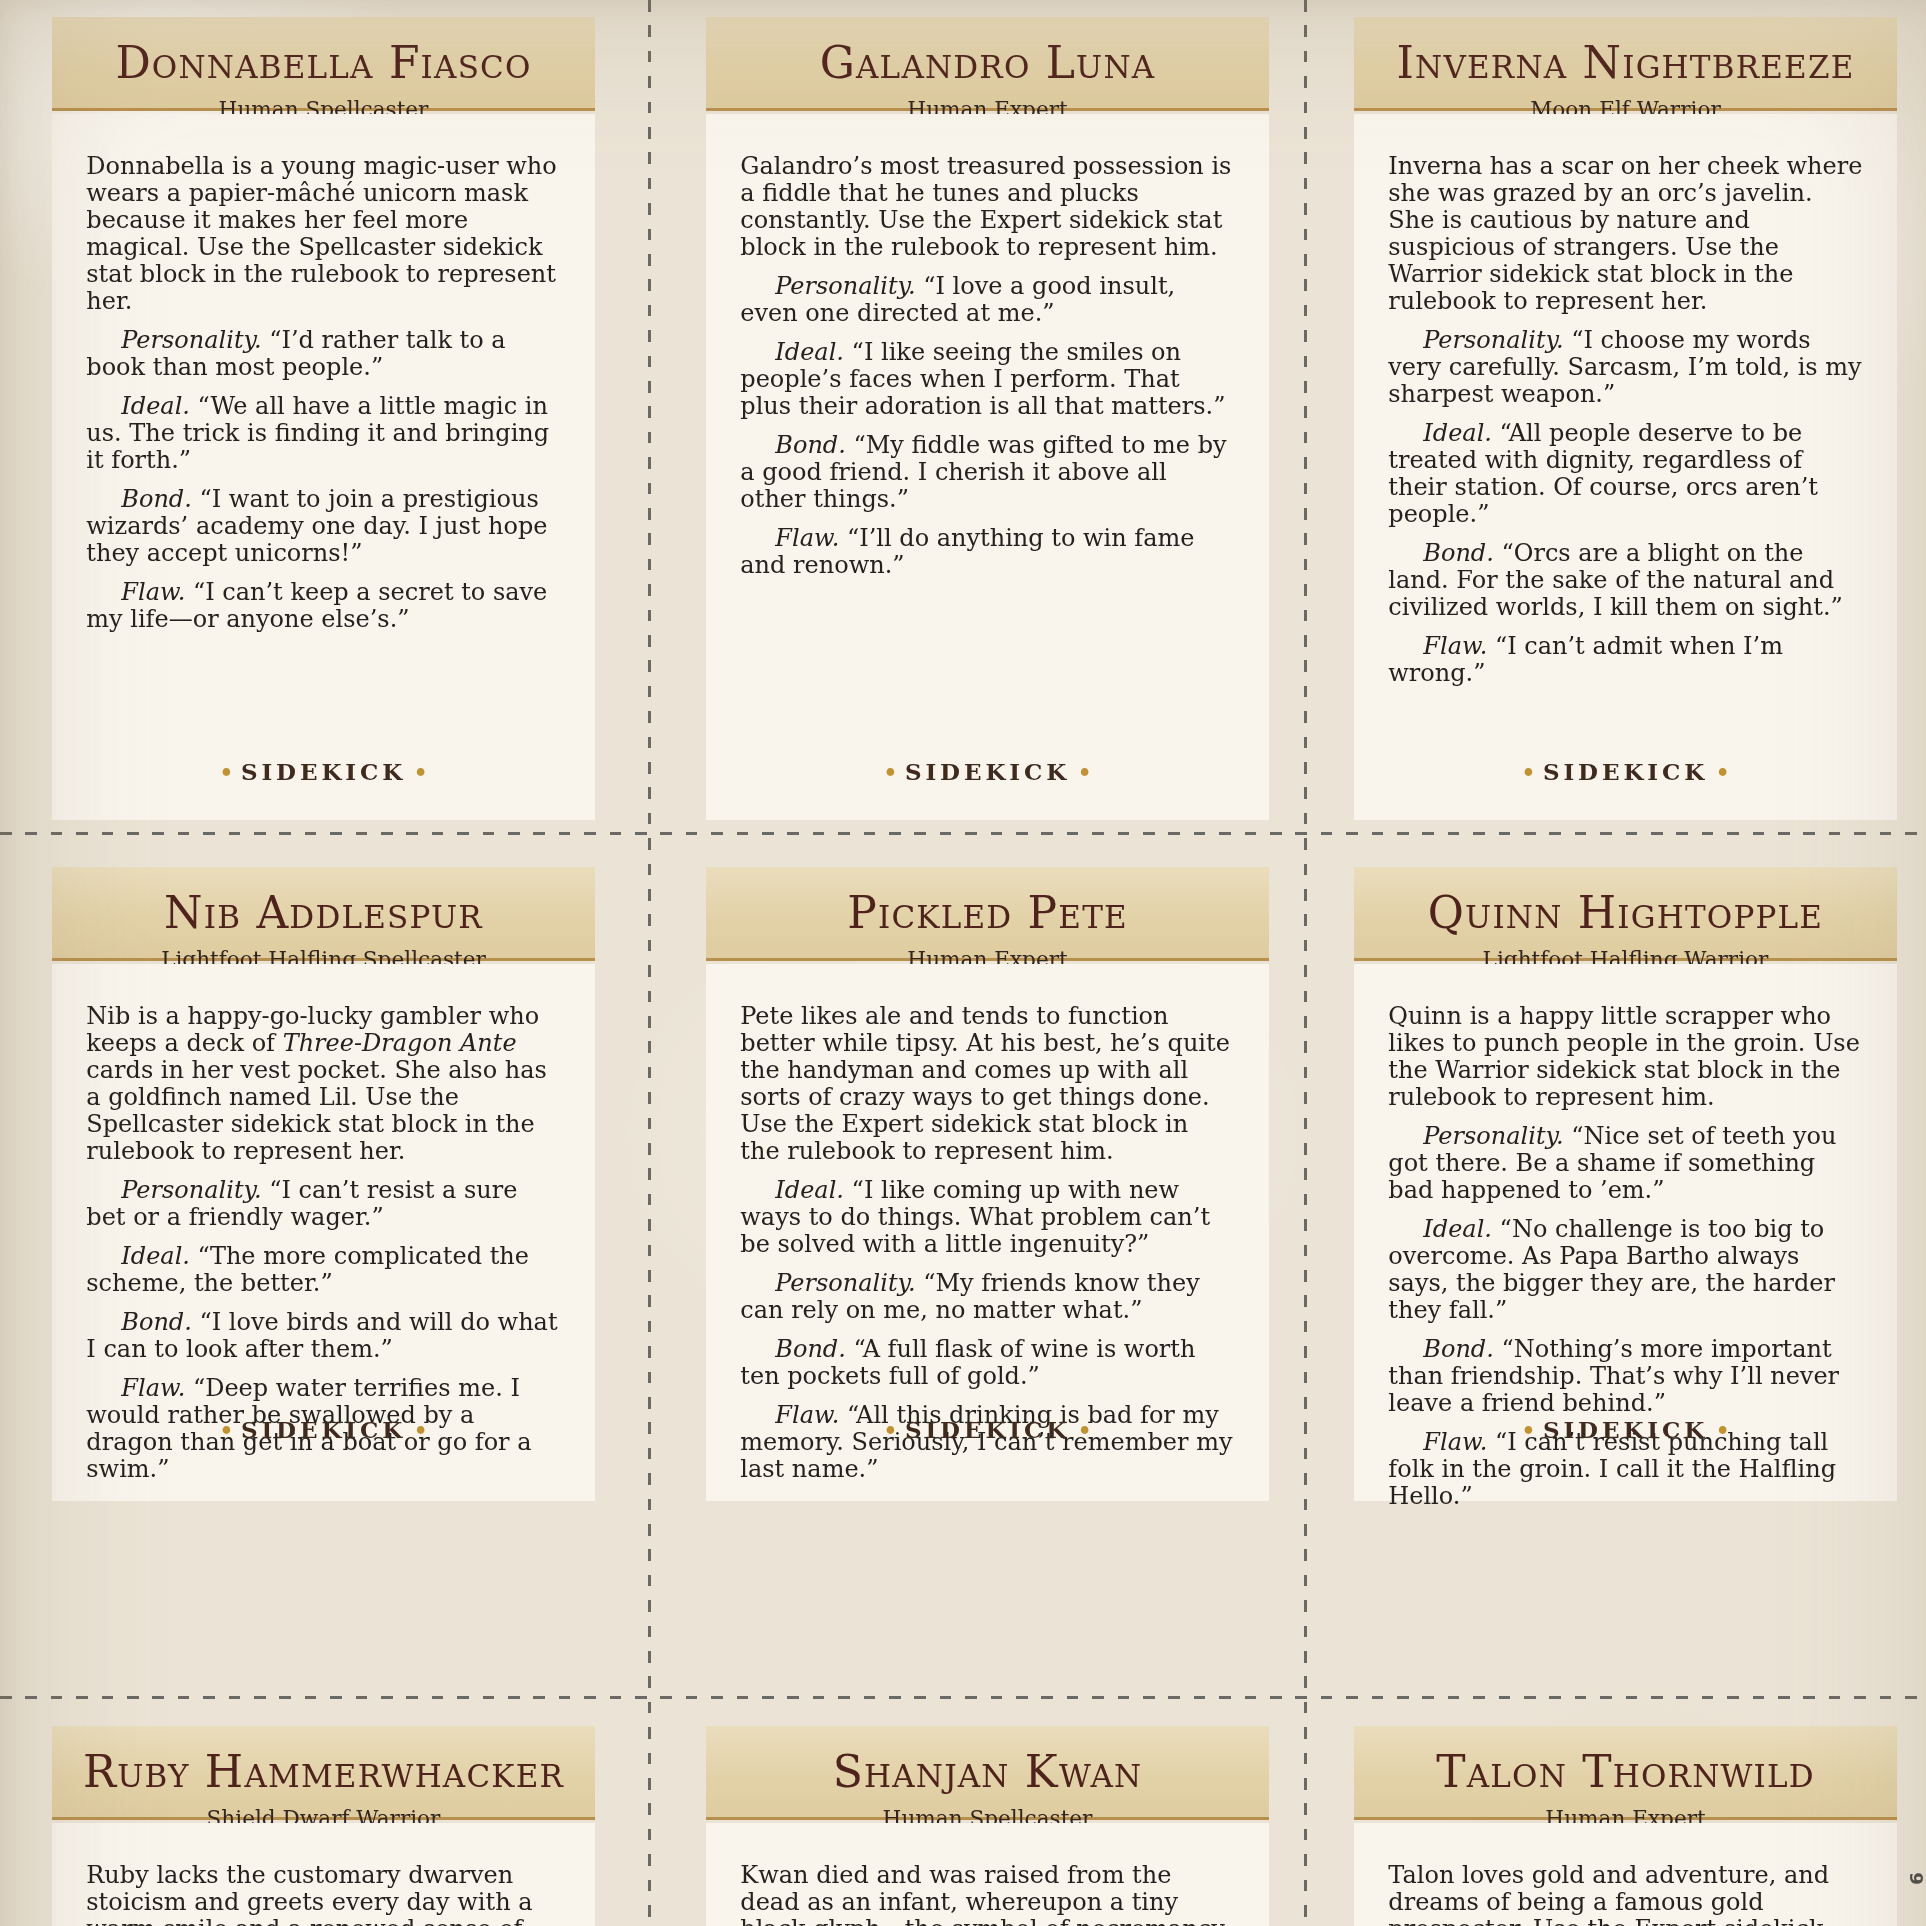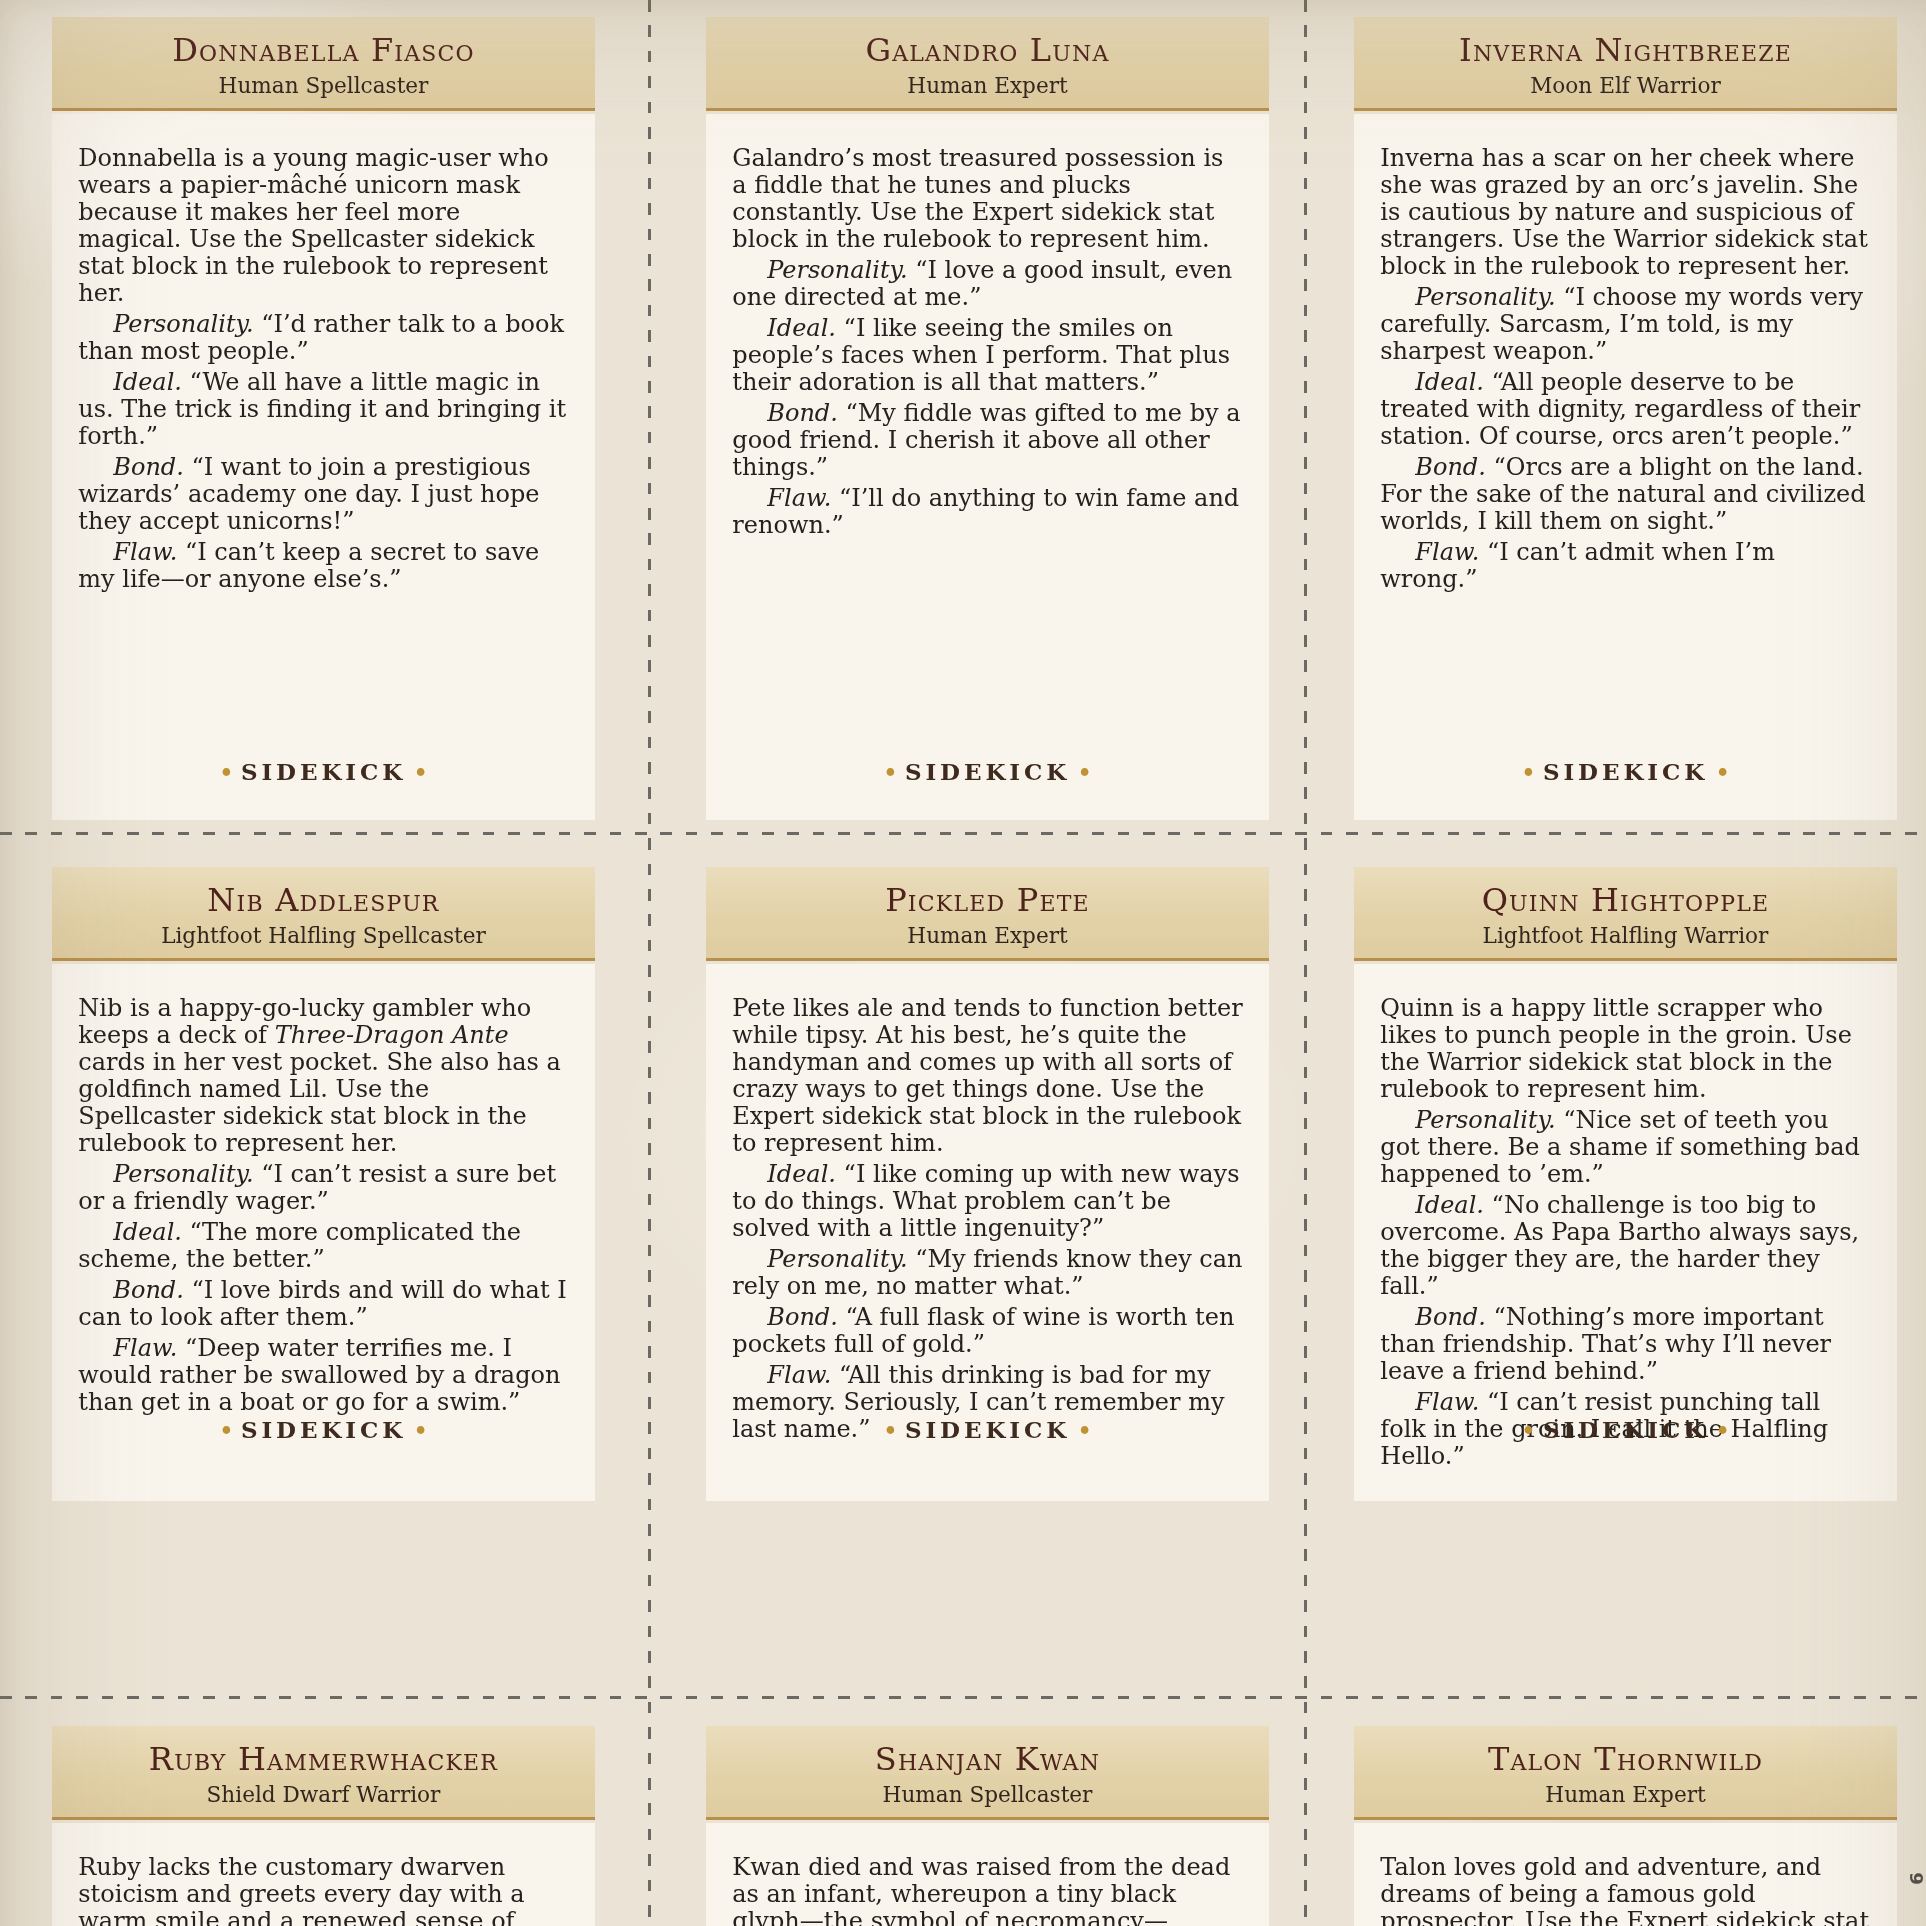--- a/index.html
+++ b/index.html
@@ -37,32 +37,32 @@
   .r3 { top:1726px; height:792px; }
   .c1 { left:52px; } .c2 { left:706px;padding-left:20px; } .c3 { left:1354px; }
 
   .band {
     position:absolute; left:0; right:0; top:0; height:94px; box-sizing:border-box;
     background:linear-gradient(180deg, #eaddbc 0%, #e3d2a9 55%, #dfcca0 100%);
     border-bottom:3.1px solid #b8904d;
     text-align:center; padding-top:10px;
   }
   .title {
-    margin:4px; font-size:32px; line-height:39px; font-weight:normal;
+    margin:16px; font-size:44px; line-height:39px; font-weight:normal;
     font-variant:small-caps; letter-spacing:1.2px; color:#4e231c;
   }
   .subtitle {
     margin:0; font-size:21.6px; line-height:24px; color:#32251d;
   }
   .cbody {
     position:absolute; left:0; right:0; top:97px; bottom:0; box-sizing:border-box;
     background:#f9f5ed; padding:27px 22.3px 0 22.3px;
   }
   .intro, .trait {
-    margin:4px; font-size:24px; line-height:27px; color:#24211e; text-align:left;
+    margin:12px; font-size:24px; line-height:27px; color:#24211e; text-align:left;
   }
   .trait { text-indent:35px; }
   .trait-label { font-weight:normal; font-style:italic; }
   .ital { font-style:italic;text-align:right; }
 
   .footer {
     position:absolute; left:0; right:0; bottom:35px; text-align:center;
     font-size:23px; font-weight:bold; letter-spacing:3.9px; color:#3f2a1e;
   }
   .r2 .footer { bottom:58px; }

